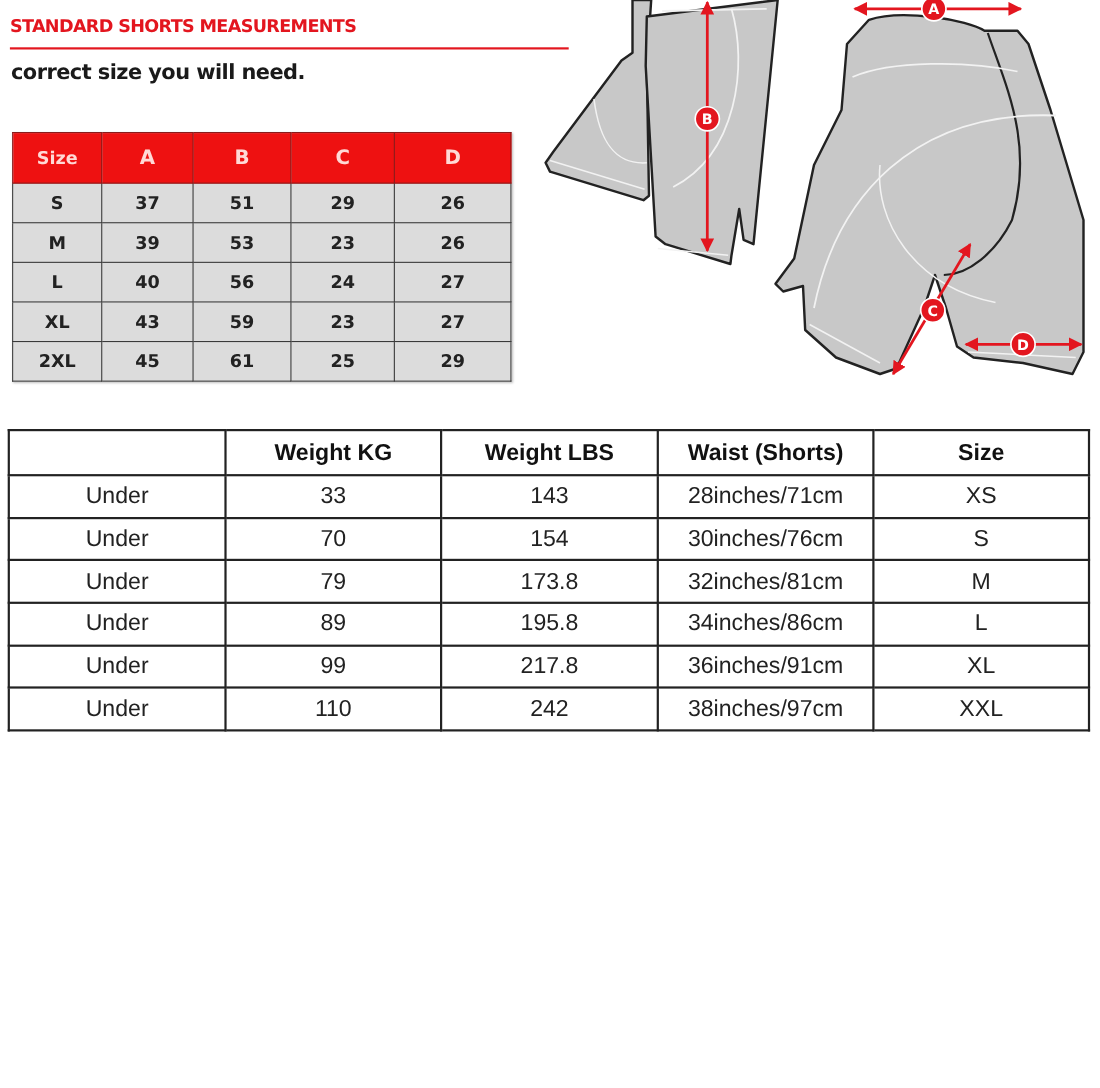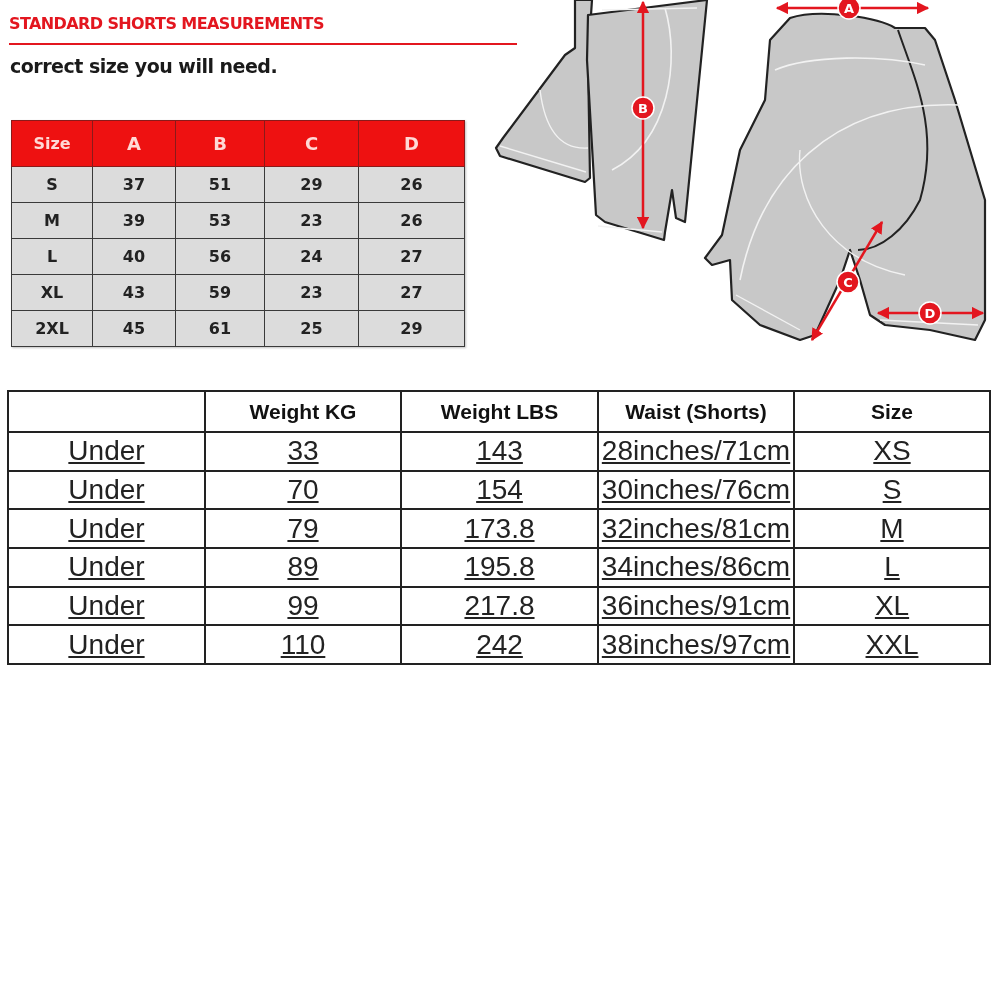--- a/index.html
+++ b/index.html
@@ -50,21 +50,21 @@
     
     table.size {
       position: absolute; left: 7px; top: 390px; width: 982px;
       border-collapse: collapse; table-layout: fixed; border-radius: 22px;
     }
     table.size th, table.size td {
       border: 2px solid #222; text-align: center; padding: 0;
       font-family: "Liberation Sans", sans-serif; color: #222;
     }
     table.size th { height: 39px; font-size: 21px; font-weight: bold; color: #111; }
-    table.size td { height: 36.7px; font-size: 28px; text-decoration: underline; }
+    table.size td { height: 36.7px; font-size: 21px; }
   </style>
 </head>
 <body>
 
 <div class="title">STANDARD SHORTS MEASUREMENTS</div>
 <div class="title-underline"></div>
 <div class="subtitle">
   <span>correct size you will need.</span>
 </div>
 

